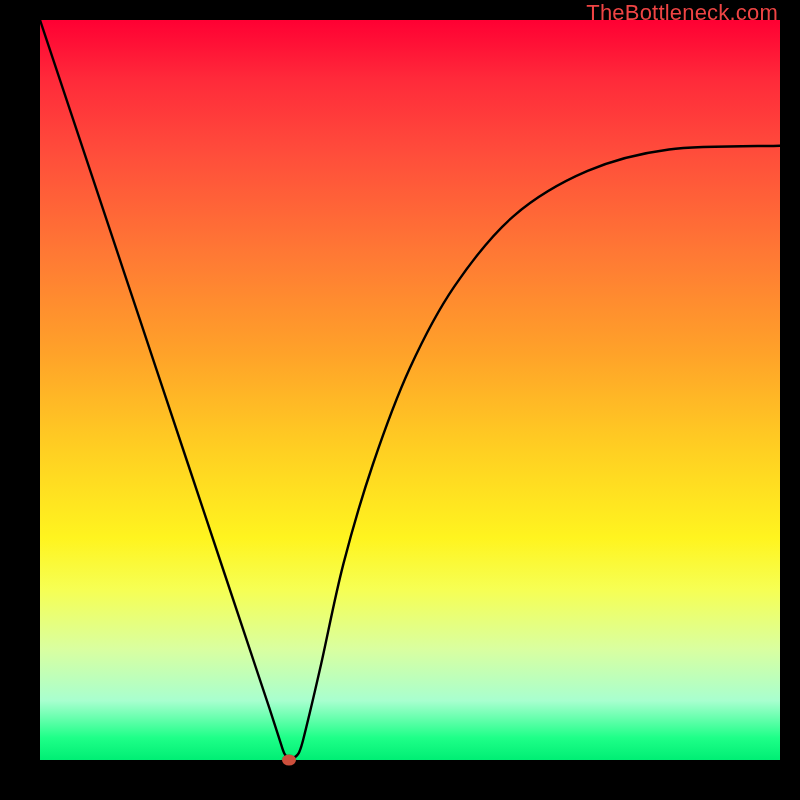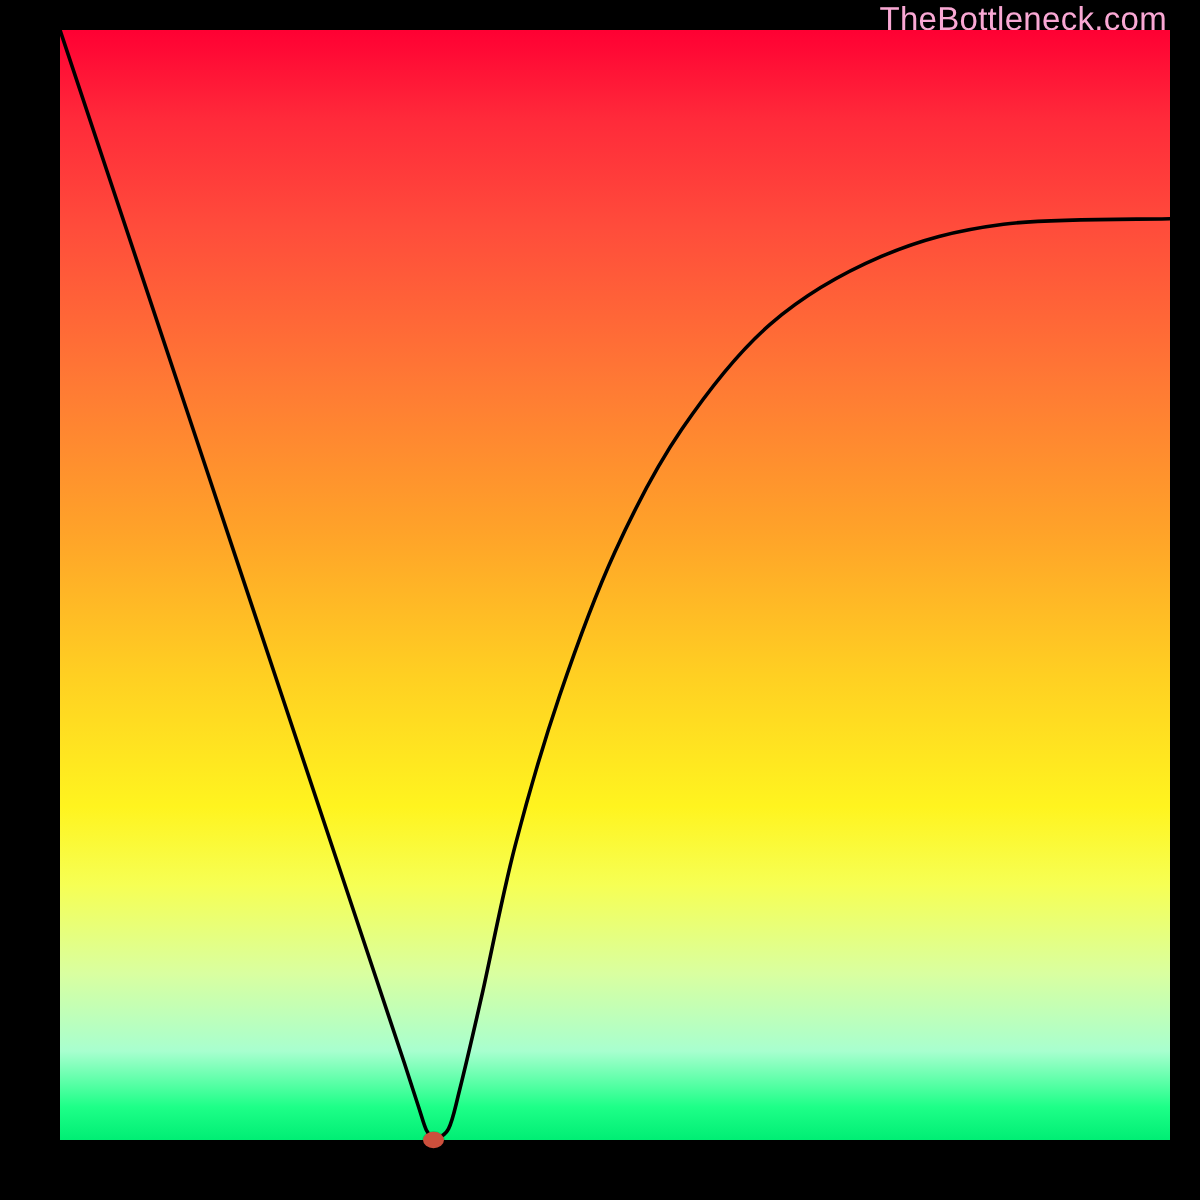--- a/index.html
+++ b/index.html
@@ -42,21 +42,21 @@
     position: absolute;
     left: 0;
     top: 0;
     width: 740px;
     height: 740px;
   }
   .watermark {
     position: absolute;
     top: 0px;
     right: 22px;
-    color: #f9a8d4;
+    color: #ef4444;
     font-size: 22px;
     font-weight: 500;
     letter-spacing: 0.2px;
     user-select: none;
   }
   .marker {
     position: absolute;
     width: 14px;
     height: 11px;
     border-radius: 50% / 50%;

